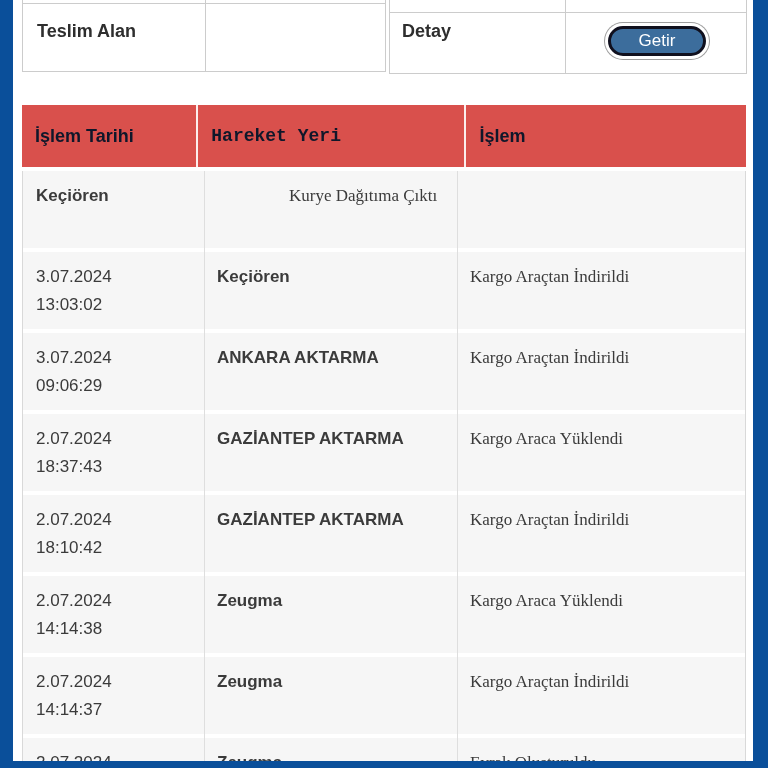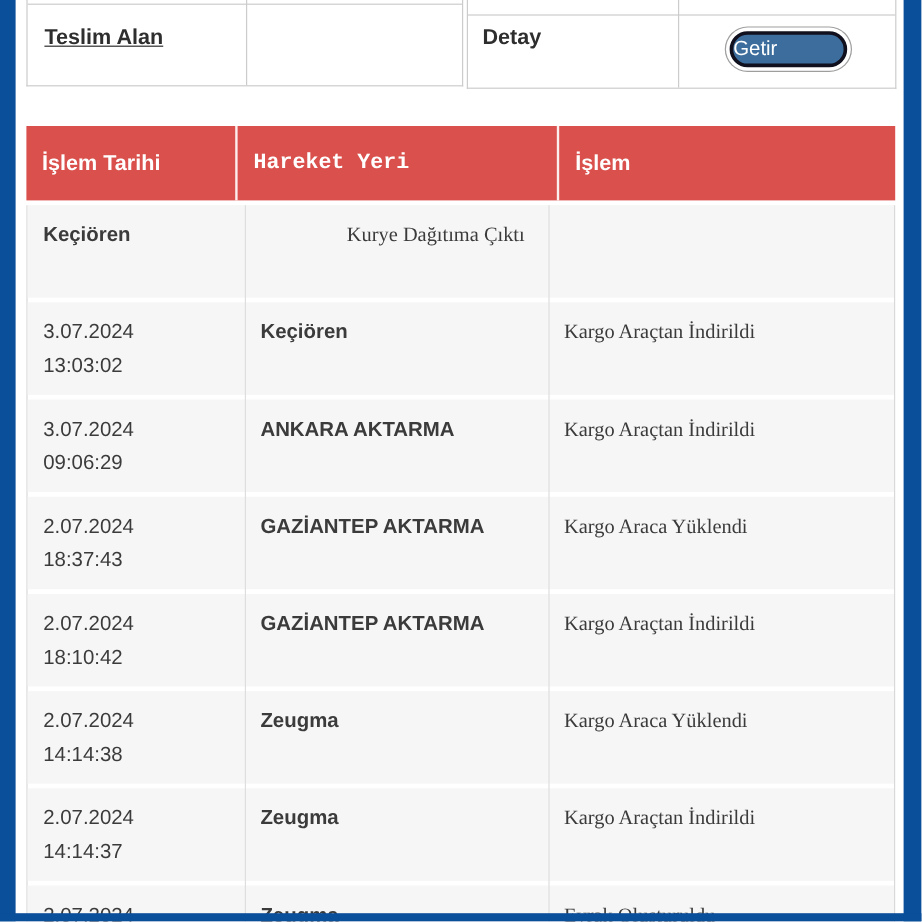--- a/index.html
+++ b/index.html
@@ -26,38 +26,38 @@
   .form-table .h-line { position:absolute; left:0; right:0; border-top:1px solid #cccccc; }
   .left-form  .h-line { top:3px; }
   .right-form .h-line { top:12px; }
   .form-table .v-divider { position:absolute; top:0; bottom:0; width:1px; background:#cccccc; }
   .left-form  .v-divider { left:182px; }
   .right-form .v-divider { left:175px; }
   .form-label {
     position:absolute; font-weight:bold; font-size:18px; color:#2e2e2e;
     white-space:nowrap;
   }
-  .left-form  .form-label { left:14px; top:21px;text-decoration:underline; }
+  .left-form  .form-label { left:14px; top:21px; }
   .right-form .form-label { left:12px; top:21px; }
 
   .getir-button {
     position:absolute; left:218px; top:26px; width:98px; height:30px;
     background:#3c6d9c; color:#ffffff;
     border:3px solid #10101e; border-radius:15px;
     box-shadow:0 0 0 3px #ffffff, 0 0 0 4px #9e9e9e;
     font-family:"Liberation Sans", sans-serif;
-    font-size:17px; line-height:22px; text-align:left;
+    font-size:17px; line-height:22px; text-align:center;
     padding:0; cursor:pointer;
   }
 
   
   .history { position:absolute; left:22px; top:105px; width:724px; }
   .history-header {
     display:flex; height:62px; background:#d9504c;
-    color:#ffffff; font-weight:bold; font-size:18px;
+    color:#0f172a; font-weight:bold; font-size:18px;
   }
   .history-header .hcell {
     box-sizing:border-box; display:flex; align-items:center;
     padding-left:13px; white-space:nowrap;
   }
   .hcell.c1 { width:182px; border-right:2px solid rgba(255,255,255,0.9); }
   .hcell.c2 { width:277px; border-right:2px solid rgba(255,255,255,0.9);font-family:Liberation Mono, monospace; }
   .hcell.c3 { width:289px;text-align:center; }
 
   .history-rows {

